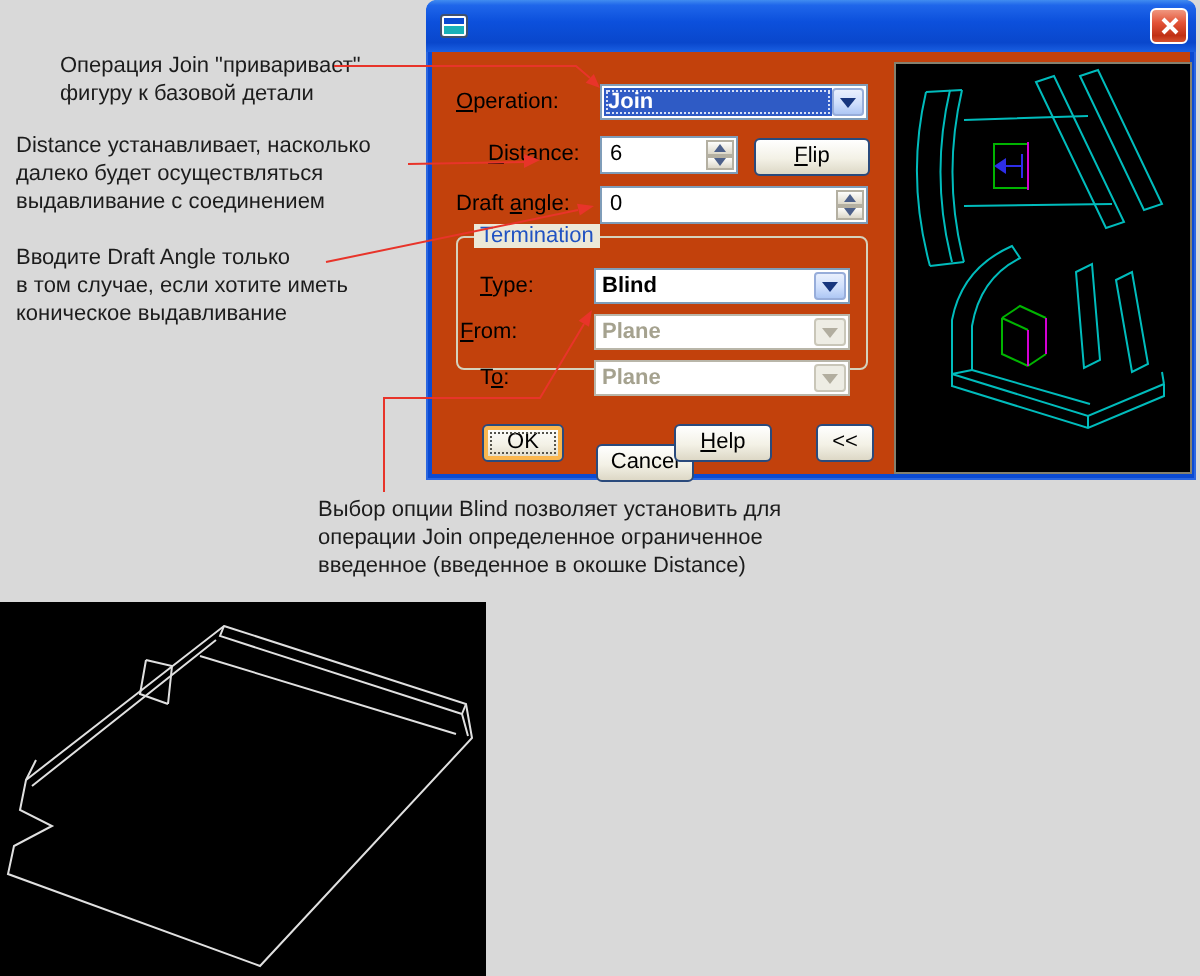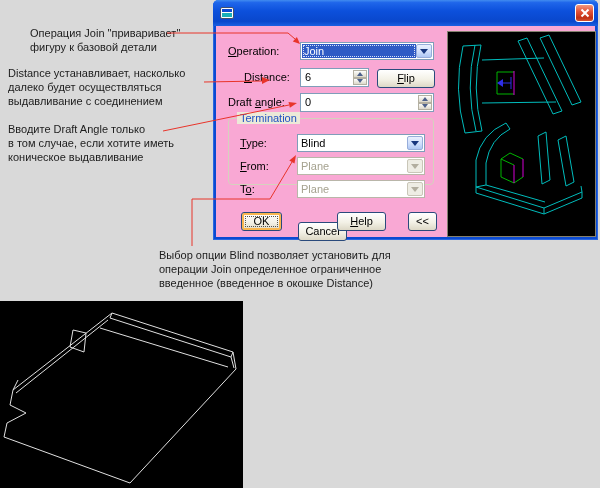--- a/index.html
+++ b/index.html
@@ -13,25 +13,25 @@
           box-shadow:0 0 0 1px #2a66e0 inset;}
   .titlebar{position:absolute;left:0;top:0;right:0;height:26px;border-radius:5px 5px 0 0;
             background:linear-gradient(180deg,#418cf0 0%,#1f66ea 10%,#0c50dc 42%,#0947cc 82%,#1a5fe2 100%);}
   .titleicon{position:absolute;left:7px;top:6px;width:15px;height:14px;}
   .titletext{position:absolute;left:27px;top:5px;color:#fff;font-size:12px;font-weight:bold;
              text-shadow:1px 1px 1px #0a2a7a;margin-top:23px;}
   .closebtn{position:absolute;right:4px;top:4px;width:19px;height:18px;border-radius:3px;
             border:1px solid #fff;box-sizing:border-box;
             background:linear-gradient(180deg,#f0977f 0%,#e35338 40%,#c03014 80%,#d6512f 100%);
             display:flex;align-items:center;justify-content:center;cursor:default;}
-  .client{position:absolute;left:3px;top:26px;width:379px;height:211px;background:#f9a8d4;}
+  .client{position:absolute;left:3px;top:26px;width:379px;height:211px;background:#c2410c;}
   .lbl{position:absolute;font-size:11px;color:#000;white-space:nowrap;}
   
   .combo{position:absolute;height:18px;background:#fff;border:1px solid #7f9db9;
-         box-sizing:border-box;}
+         box-sizing:border-box;font-weight:bold;}
   .cval{position:absolute;left:1px;top:1px;right:17px;bottom:1px;font-size:11px;
         line-height:14px;padding:0 2px;white-space:nowrap;overflow:hidden;}
   .combo.sel .cval{background:#2f5bc5;color:#fff;outline:1px dotted #d7e0f6;outline-offset:-2px;}
   .carrow{position:absolute;right:1px;top:1px;bottom:1px;width:16px;
           background:linear-gradient(180deg,#e9f0fd,#cfdffc 55%,#aec7f4);
           border:1px solid #97adda;border-radius:2px;box-sizing:border-box;
           display:flex;align-items:center;justify-content:center;}
   .chev{width:0;height:0;border-left:4px solid transparent;border-right:4px solid transparent;
         border-top:5px solid #17367e;}
   .combo.disabled{border-color:#b9b6a9;}
@@ -150,21 +150,21 @@
 
       <div class="group">
         <span class="group-label">Termination</span>
         <div class="lbl" style="left:11px;top:18px"><u>T</u><span>ype:</span></div>
         <div class="combo" style="left:68px;top:15px;width:128px">
           <span class="cval">Blind</span>
           <span class="carrow">
               <i class="chev"></i>
             </span>
         </div>
-        <div class="lbl" style="left:11px;top:41px"><u>F</u><span>rom:</span></div>
+        <div class="lbl" style="left:1px;top:41px"><u>F</u><span>rom:</span></div>
         <div class="combo disabled" style="left:68px;top:38px;width:128px">
           <span class="cval">Plane</span>
           <span class="carrow">
               <i class="chev"></i>
             </span>
         </div>
         <div class="lbl" style="left:11px;top:64px"><span>T</span><u>o</u><span>:</span></div>
         <div class="combo disabled" style="left:68px;top:61px;width:128px">
           <span class="cval">Plane</span>
           <span class="carrow">

